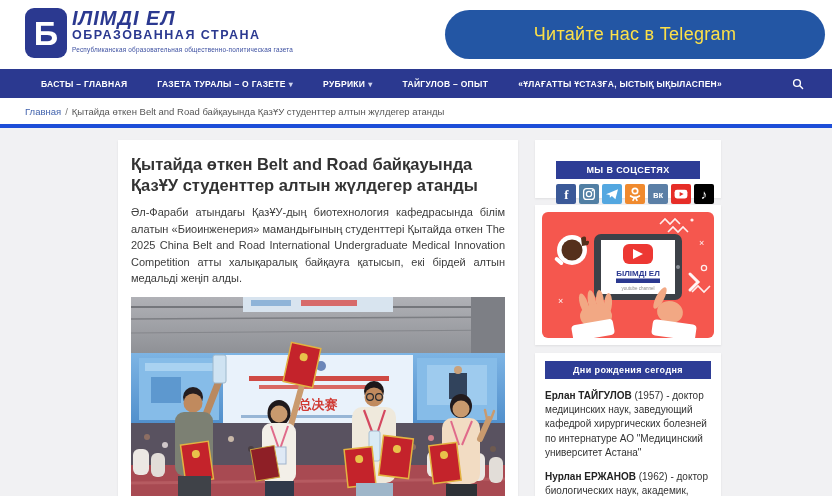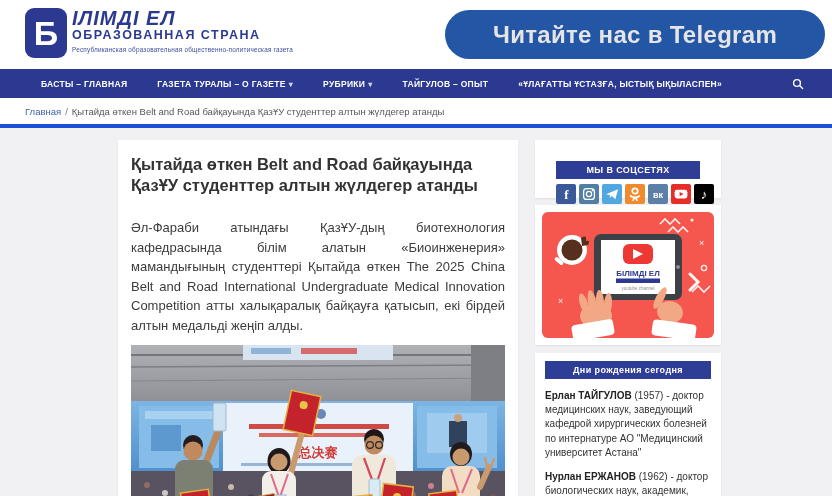--- a/index.html
+++ b/index.html
@@ -9,40 +9,40 @@
 
   
   .header { position:absolute; top:0; left:0; width:832px; height:69px; background:#ffffff; }
   .logo { position:absolute; left:25px; top:8px; display:flex; gap:5px; align-items:flex-start; cursor:pointer; }
   .logo-b { width:42px; height:50px; background:#2b3990; color:#fff; border-radius:9px; display:flex; align-items:center; justify-content:center; font-size:34px; font-weight:bold; }
   .logo-col { display:flex; flex-direction:column; }
   .logo-title { color:#2b3990; font-size:20px; font-weight:bold; letter-spacing:1px; line-height:1; font-style:italic; }
   .logo-sub { color:#2b3990; font-size:12.5px; font-weight:bold; letter-spacing:1.5px; line-height:1.25; }
   .logo-tag { color:#3c4fa0; font-size:6.4px; letter-spacing:.2px; margin-top:2px; }
   .tg-btn { position:absolute; left:445px; top:10px; width:380px; height:49px; background:#2356a4; border-radius:26px; display:flex; align-items:center; justify-content:center; cursor:pointer; }
-  .tg-btn span { color:#e5e5e5; font-size:24px; font-weight:bold; letter-spacing:.3px; }
+  .tg-btn span { color:#fde047; font-size:18px; font-weight:normal; letter-spacing:.3px; }
 
   
   .nav { position:absolute; top:69px; left:0; width:832px; height:29px; background:#2b3990; display:flex; align-items:center; padding-left:33px; gap:22px; }
   .nav-item { color:#fff; font-size:8.5px; font-weight:bold; letter-spacing:.3px; white-space:nowrap; cursor:pointer; display:flex; align-items:center; gap:3px;padding-left:8px; }
   .caret::after { content:"▾"; font-size:8px; color:#cfd4ee; }
   .nav-search { margin-left:auto; margin-right:28px; cursor:pointer; display:flex; align-items:center; }
 
   
   .crumbbar { position:absolute; top:98px; left:0; width:832px; height:30px; background:#ffffff; border-bottom:4px solid #1d4ed8; display:flex; align-items:center; padding-left:25px; }
   .crumbbar .home { color:#4062ad; font-size:9.5px; cursor:pointer; }
   .crumbbar .sep { color:#777; font-size:9.5px; margin:0 4px; }
   .crumbbar .cur { color:#555; font-size:9.5px; }
 
   
   .card { position:absolute; background:#fff; box-shadow:0 1px 2px rgba(0,0,0,.08); }
   .article-card { left:118px; top:140px; width:400px; height:420px; padding:14px 13px; }
   .a-title { color:#333; font-size:16.5px; font-weight:bold; line-height:1.25; }
   .a-date { color:#a3a3a3; font-size:8px; margin-top:7px; }
-  .a-body { color:#3c3c3c; font-size:13px; line-height:1.5; text-align:justify; margin-top:23px; }
+  .a-body { color:#3c3c3c; font-size:11px; line-height:1.5; text-align:justify; margin-top:9px; }
   .a-photo { margin-top:10px; width:374px; height:240px; overflow:hidden; }
 
   
   .side-card1 { left:535px; top:140px; width:186px; height:58px; padding:21px; }
   .side-head { background:#2e3d96; height:18px; display:flex; align-items:center; justify-content:center; }
   .side-head span { color:#fff; font-size:9px; font-weight:bold; letter-spacing:.4px; }
   .soc-row { display:flex; gap:3px; margin-top:5px; }
   .soc { width:20px; height:20px; cursor:pointer; }
   .side-card2 { left:535px; top:205px; width:186px; height:140px; padding:7px; }
   .yt-wrap { width:172px; height:126px; border-radius:6px; overflow:hidden; cursor:pointer; }

